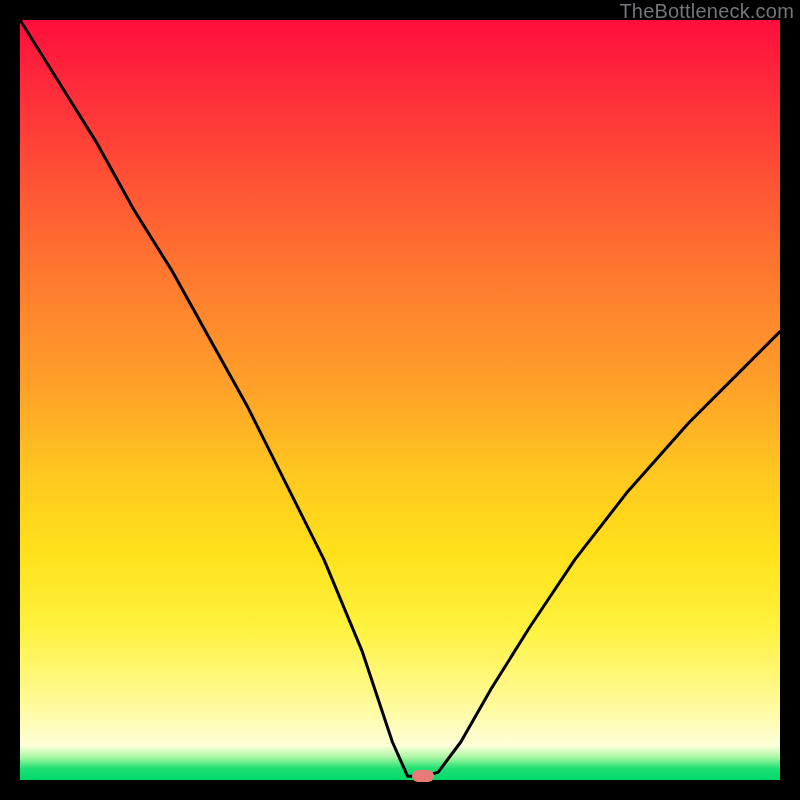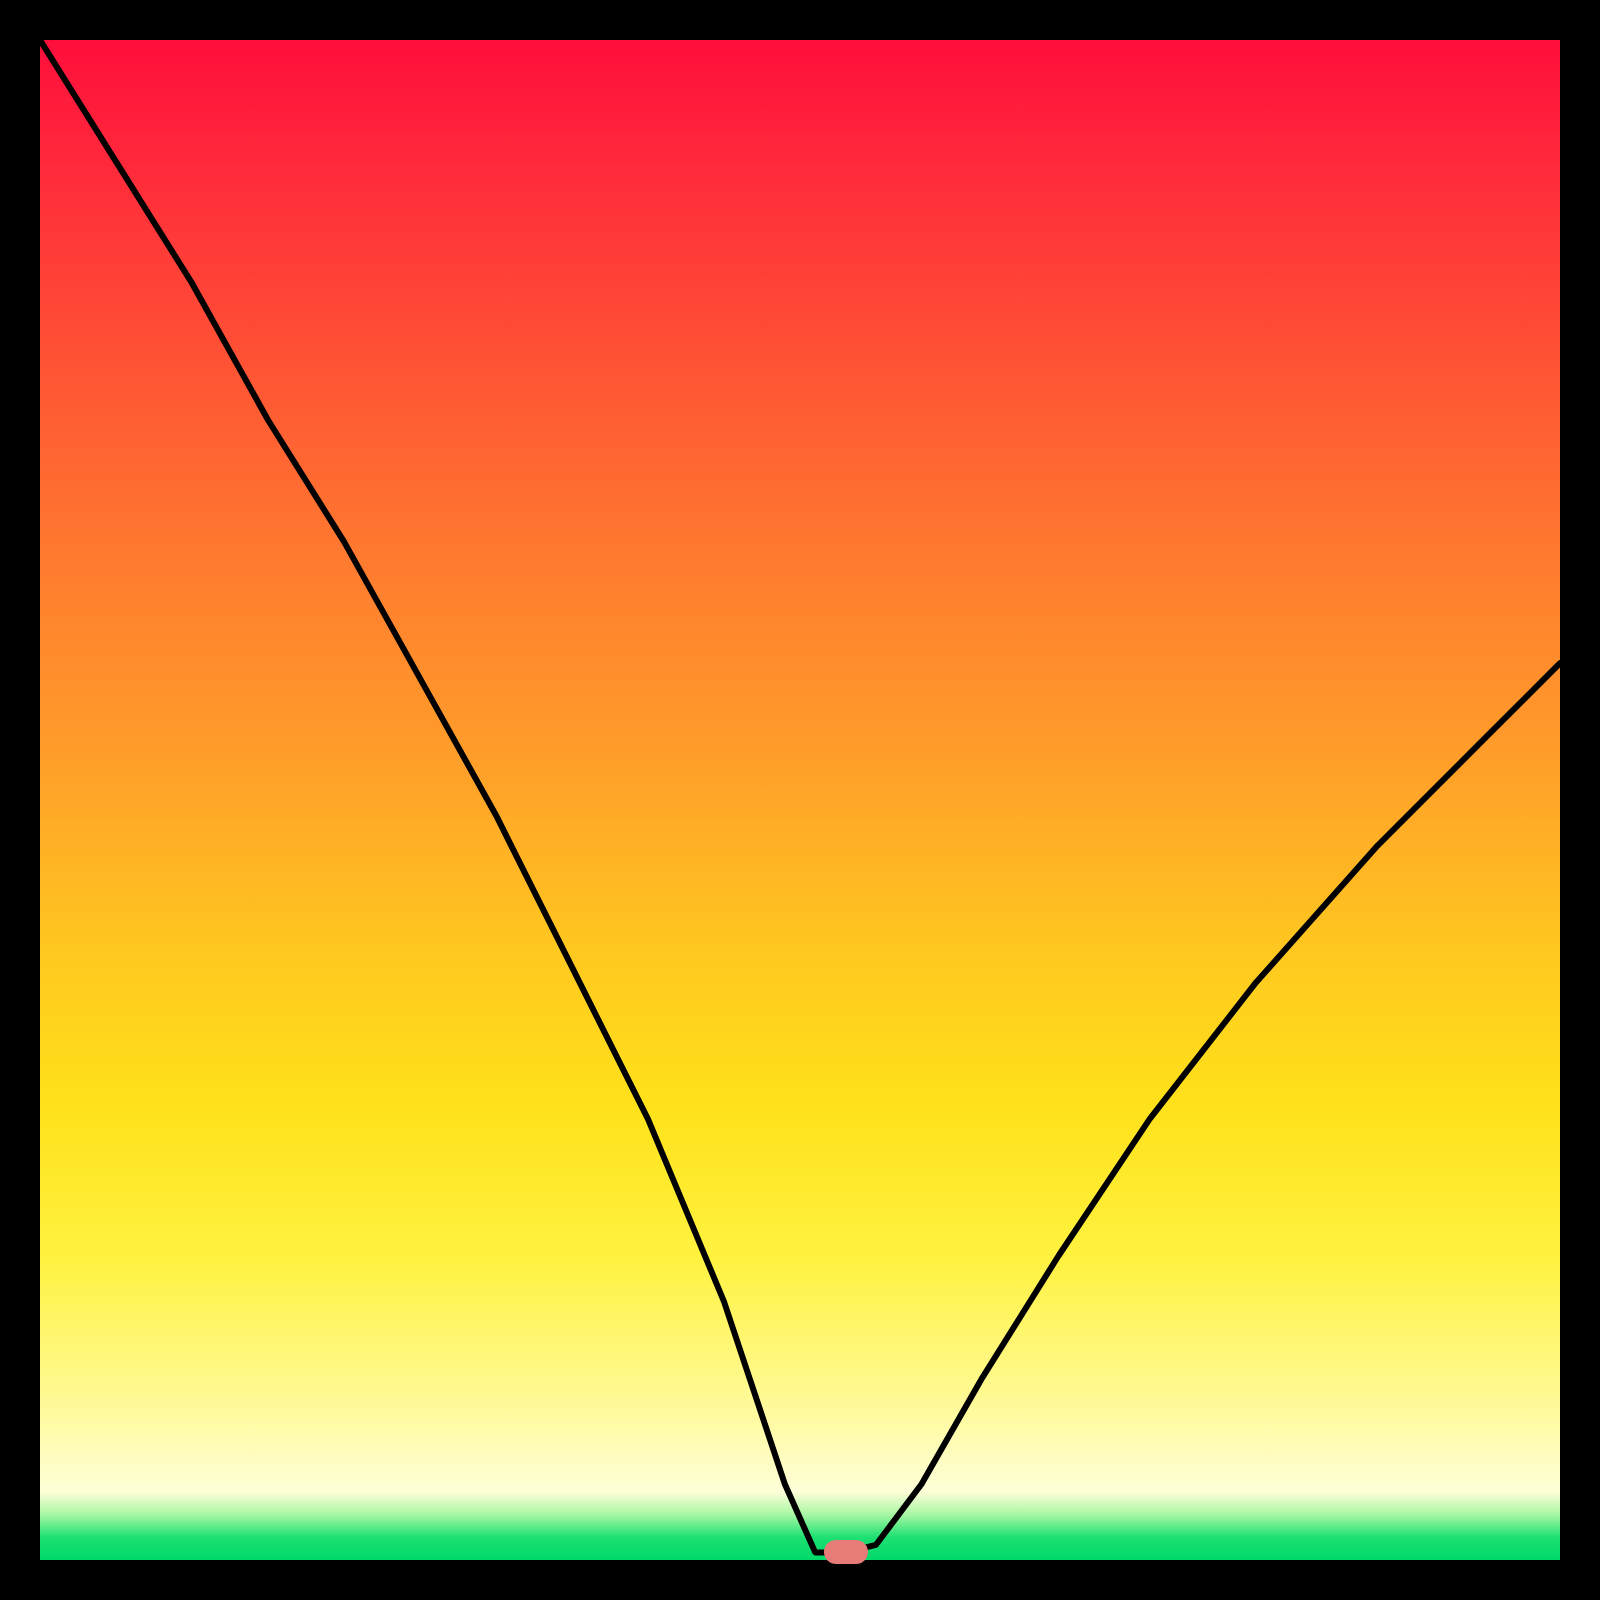--- a/index.html
+++ b/index.html
@@ -65,20 +65,21 @@
     color: #73767a;
     letter-spacing: 0.2px;
     user-select: none;
   }
 </style>
 </head>
 <body>
 
 <div class="stage">
 
+  <div class="watermark">TheBottleneck.com</div>
 
   <div class="plot">
 
     <svg class="curve" viewBox="0 0 760 760" preserveAspectRatio="none">
       <path id="curve-path" fill="none" stroke="#000000" stroke-width="3" stroke-linecap="round" stroke-linejoin="round" d="M0.00 0.00 L38.00 60.80 L76.00 121.60 L114.00 190.00 L152.00 250.80 L190.00 319.20 L228.00 387.60 L266.00 463.60 L304.00 539.60 L342.00 630.80 L372.40 722.00 L387.60 756.20 L402.80 756.20 L418.00 752.40 L440.80 722.00 L471.20 668.80 L509.20 608.00 L554.80 539.60 L608.00 471.20 L668.80 402.80 L722.00 349.60 L760.00 311.60"></path>
     </svg>
 
     <div id="min-marker" class="minimum-marker" style="left: 402.8px; top: 756.2px; background: rgb(231, 123, 120);"></div>
 
   </div>

